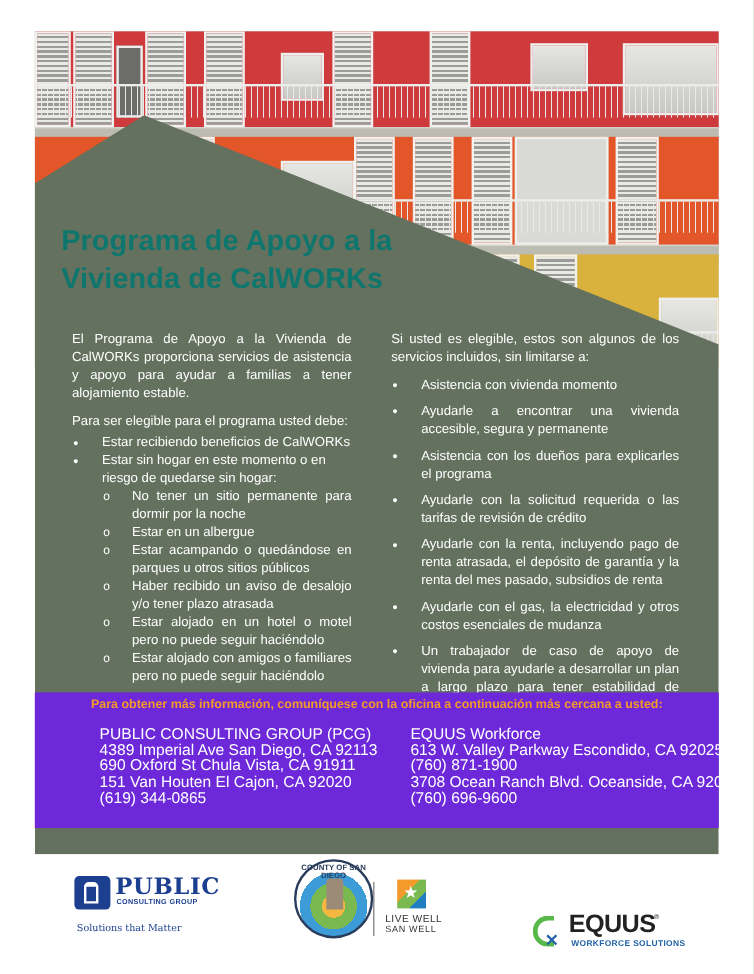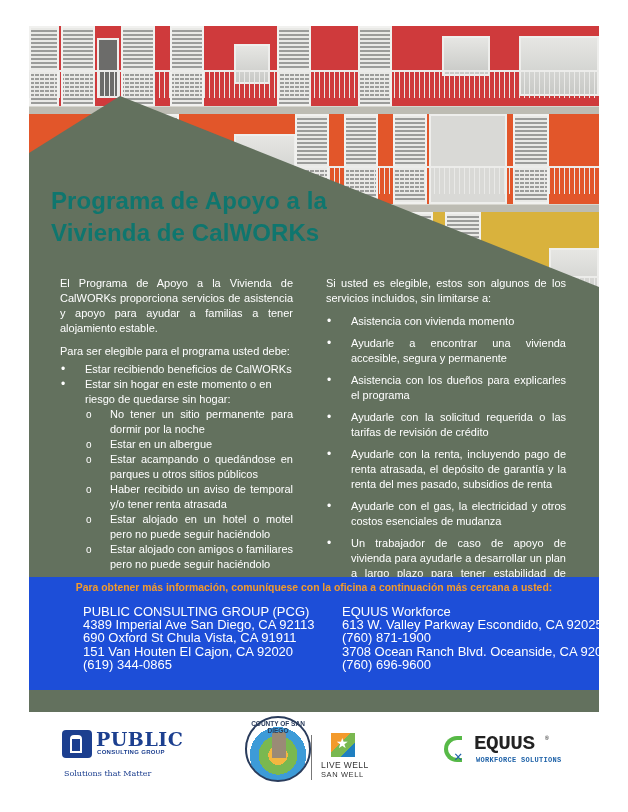--- a/index.html
+++ b/index.html
@@ -30,21 +30,21 @@
   ul.bullets { list-style:none; margin:3px 0 0 0; padding:0; }
   ul.bullets > li { position:relative; padding-left:25px; margin-bottom:0; text-align:left; }
   ul.bullets > li::before { content:"\2022"; position:absolute; left:1px; top:0; font-size:12px; }
   ul.sub { list-style:none; margin:0; padding:0; }
   ul.sub > li { position:relative; padding-left:25px; text-align:justify; }
   ul.sub > li::before { content:"o"; position:absolute; left:1px; top:0; font-size:10px; }
   .col-right ul.bullets { margin-top:8px; }
   .col-right ul.bullets > li { margin-bottom:7px; text-align:justify; }
 
   
-  .contact-band { position:absolute; left:29px; top:577px; width:570px; height:113px; background:#1d4ed8; }
+  .contact-band { position:absolute; left:29px; top:577px; width:570px; height:113px; background:#6d28d9; }
   .contact-heading { position:absolute; left:0; width:100%; top:5px; text-align:center; color:#f39a2b; font-weight:bold; font-size:10.4px; }
   .office { position:absolute; top:28px; color:#ffffff; font-size:13px; line-height:13.2px; }
   .office-pcg { left:54px; }
   .office-equus { left:313px; }
   .office div { white-space:nowrap; }
 
   
   .logo { position:absolute; }
   .pcg-logo { left:62px; top:730px; width:140px; height:52px; }
   .pcg-mark { position:absolute; left:0; top:0; width:30px; height:28px; background:#1c3f8f; border-radius:4px; }
@@ -58,21 +58,21 @@
   .county-seal::after { content:""; position:absolute; left:25px; top:14px; width:14px; height:26px; background:#9a8a76; border-radius:3px 3px 0 0; }
   .county-ring { position:absolute; left:0; top:4px; width:66px; text-align:center; font-size:6.5px; font-weight:bold; color:#2a3c5c; }
   .county-divider { position:absolute; left:311px; top:735px; width:1px; height:45px; background:#777777; }
 
   .livewell-logo { left:321px; top:733px; width:60px; height:50px; }
   .livewell-mark { position:absolute; left:10px; top:0; width:24px; height:24px; background:linear-gradient(135deg,#f39a2b 0 40%,#7ab850 40% 70%,#1f7fc0 70%); }
   .livewell-mark::after { content:"\2605"; position:absolute; left:5px; top:2px; color:#ffffff; font-size:14px; }
   .livewell-l1 { position:absolute; left:0; top:27px; font-size:8.5px; color:#333333; letter-spacing:0.4px; white-space:nowrap; }
   .livewell-l2 { position:absolute; left:0; top:37px; font-size:7.5px; color:#333333; letter-spacing:0.6px; white-space:nowrap; }
 
-  .equus-logo { left:444px; top:733px; width:140px; height:40px;font-family:Liberation Mono, monospace; }
+  .equus-logo { left:444px; top:760px; width:140px; height:40px; }
   .equus-mark { position:absolute; left:0; top:3px; width:26px; height:26px; }
   .equus-mark::before { content:""; position:absolute; left:0; top:0; width:18px; height:26px; border:4px solid #57b947; border-right:none; border-radius:13px 0 0 13px; box-sizing:border-box; }
   .equus-mark::after { content:"\2715"; position:absolute; left:10px; top:12px; color:#1f62a8; font-size:14px; font-weight:bold; }
   .equus-word { position:absolute; left:30px; top:-1px; font-size:21px; font-weight:bold; color:#222222; letter-spacing:-0.5px; }
   .equus-reg { position:absolute; left:101px; top:2px; font-size:6px; color:#222222; }
   .equus-sub { position:absolute; left:32px; top:23px; font-size:7px; color:#1f62a8; font-weight:bold; letter-spacing:0.3px; white-space:nowrap; }
 </style>
 </head>
 <body>
 
@@ -121,21 +121,21 @@
   <p>El Programa de Apoyo a la Vivienda de CalWORKs proporciona servicios de asistencia y apoyo para ayudar a familias a tener alojamiento estable.</p>
   <p class="gap">Para ser elegible para el programa usted debe:</p>
   <ul class="bullets">
     <li><span>Estar recibiendo beneficios de CalWORKs</span></li>
     <li>
       <span>Estar sin hogar en este momento o en riesgo de quedarse sin hogar:</span>
       <ul class="sub">
         <li>No tener un sitio permanente para dormir por la noche</li>
         <li>Estar en un albergue</li>
         <li>Estar acampando o quedándose en parques u otros sitios públicos</li>
-        <li>Haber recibido un aviso de temporal y/o tener renta atrasada</li>
+        <li>Haber recibido un aviso de desalojo y/o tener plazo atrasada</li>
         <li>Estar alojado en un hotel o motel pero no puede seguir haciéndolo</li>
         <li>Estar alojado con amigos o familiares pero no puede seguir haciéndolo</li>
       </ul>
     </li>
   </ul>
 </div>
 
 <div class="col col-right">
   <p>Si usted es elegible, estos son algunos de los servicios incluidos, sin limitarse a:</p>
   <ul class="bullets">

